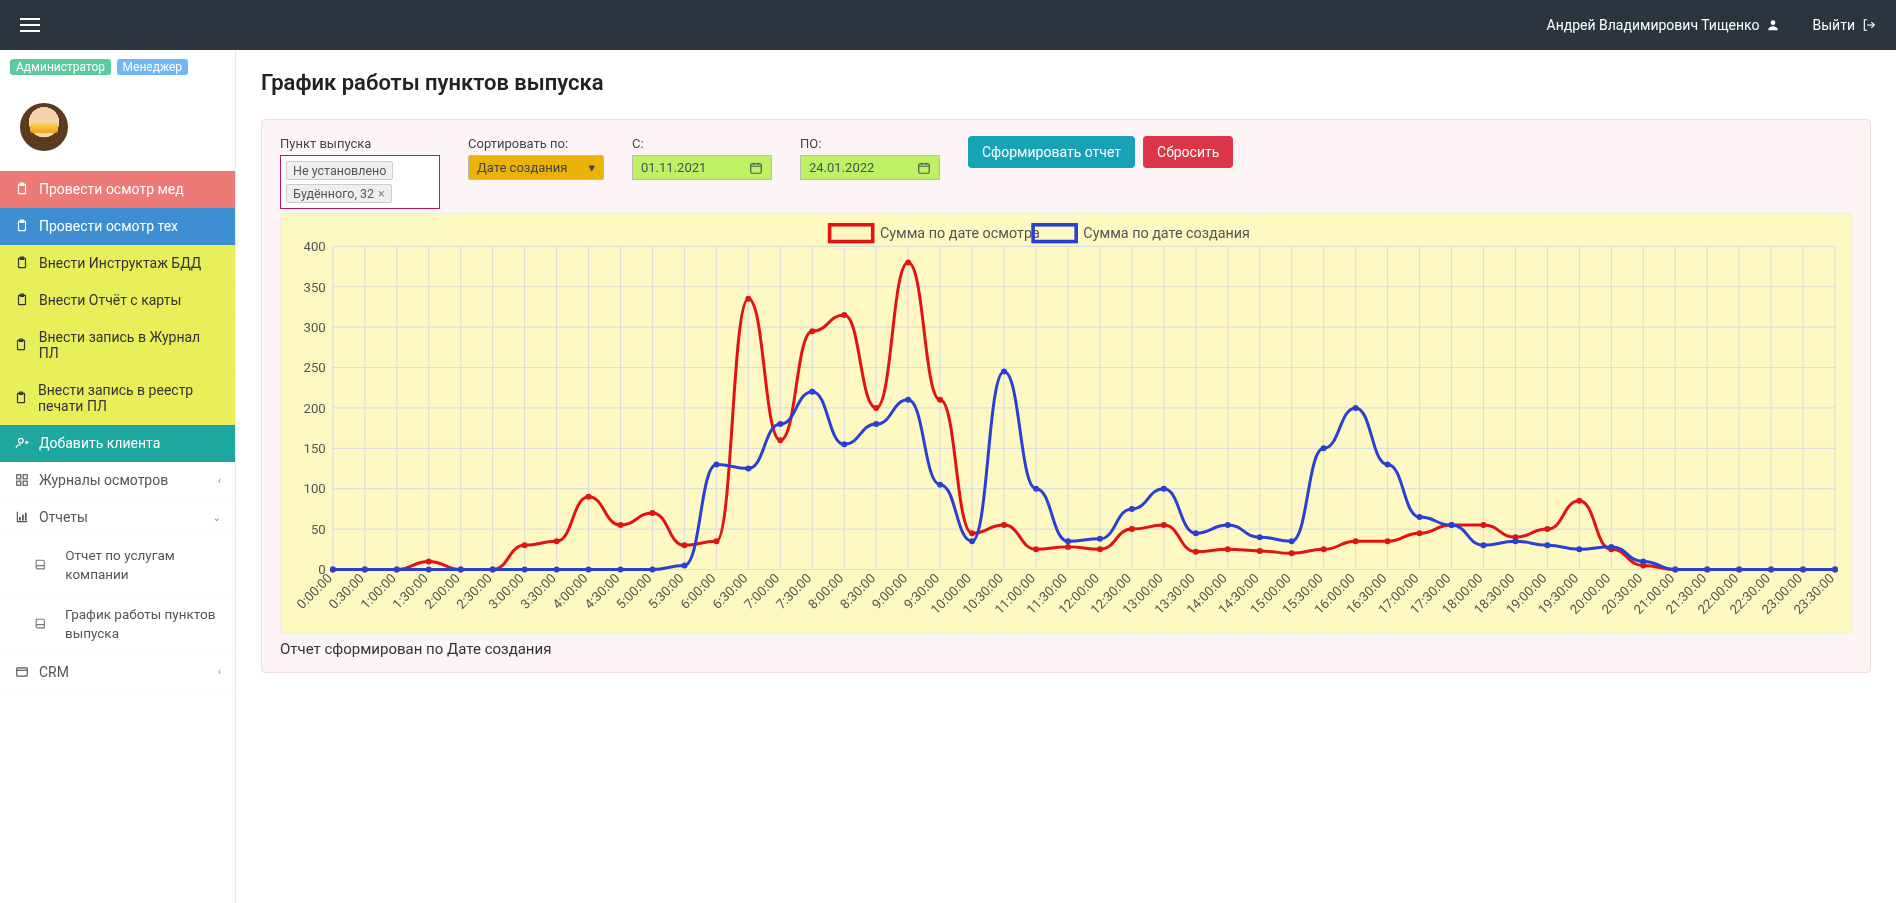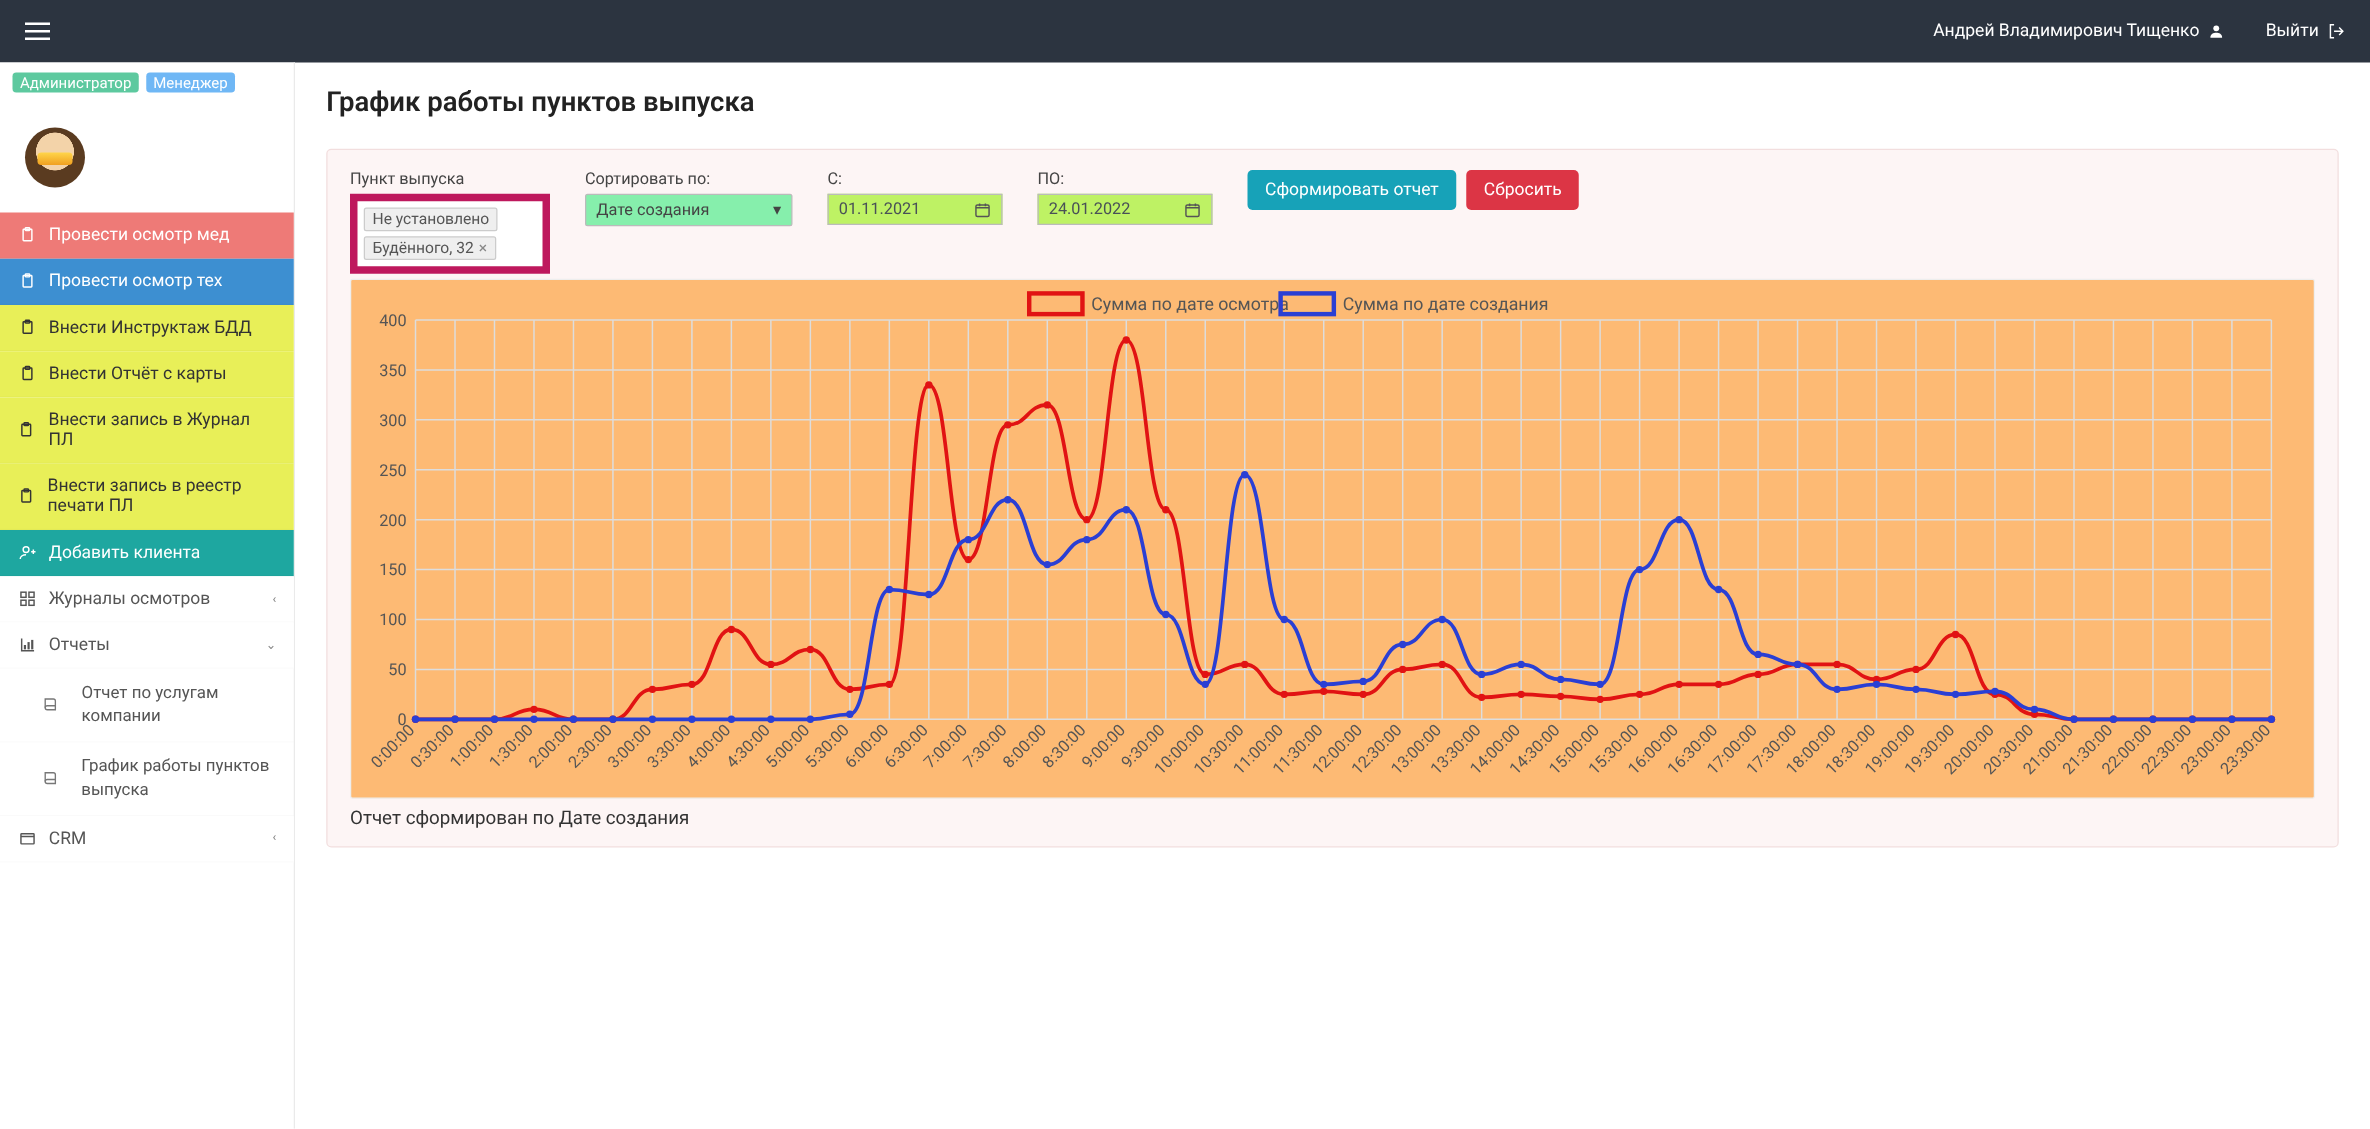--- a/index.html
+++ b/index.html
@@ -41,28 +41,28 @@
   .menu li .chev{margin-left:auto;font-size:10px;color:#888;}
   .submenu{list-style:none;margin:0;padding:0;}
   .submenu li{padding:10px 14px 10px 34px;color:#555;cursor:pointer;font-size:13.5px;line-height:1.4;}
   .icon{display:inline-flex;width:15px;height:15px;align-items:center;justify-content:center;}
   .content{flex:1;padding:20px 25px;}
   h1{font-size:22px;margin:0 0 24px;color:#222;font-weight:600;}
   .panel{background:#fdf5f5;border:1px solid #f2dede;border-radius:4px;padding:16px 18px 14px;}
   .filters{display:flex;gap:28px;align-items:flex-start;flex-wrap:wrap;}
   .fgroup{display:flex;flex-direction:column;gap:4px;}
   .flabel{font-size:13px;color:#444;}
-  .tokenbox{border:6px solid #be185d;background:#fff;padding:3px;width:160px;}
+  .tokenbox{border:1px solid #be185d;background:#fff;padding:3px;width:160px;}
   .token{display:inline-block;background:#efefef;border:1px solid #ccc;border-radius:2px;padding:1px 6px;margin:2px;font-size:12.5px;color:#555;}
   .token .x{margin-left:4px;color:#888;cursor:pointer;}
-  .select{border:1px solid #bbb;background:#86efac;padding:4px 8px;width:166px;display:flex;align-items:center;justify-content:space-between;cursor:pointer;font-size:13px;color:#444;border-radius:2px;}
+  .select{border:1px solid #bbb;background:#eab308;padding:4px 8px;width:136px;display:flex;align-items:center;justify-content:space-between;cursor:pointer;font-size:13px;color:#444;border-radius:2px;}
   .date{border:1px solid #bbb;background:#bef264;padding:4px 8px;width:140px;display:flex;align-items:center;justify-content:space-between;font-size:13px;}
   .btn{border:none;padding:8px 14px;border-radius:4px;font-size:14px;color:#fff;cursor:pointer;}
   .btn.teal{background:var(--teal);} .btn.danger{background:var(--danger);}
-  .chart-wrap{background:#fdba74;border:1px solid #eee;border-radius:2px;padding:6px 22px 6px 10px;margin-top:4px;}
+  .chart-wrap{background:#fef9c3;border:1px solid #eee;border-radius:2px;padding:6px 4px 6px 10px;margin-top:4px;}
   .footer-note{font-size:15px;color:#333;margin-top:6px;}
   svg{display:block;}
   .legend-box{stroke-width:3;fill:none;}
   .x-tick text{font-size:11px;fill:#555;}
   .grid line{stroke:#ddd;stroke-width:1;}
   .series{fill:none;stroke-width:2.5;}
   .series.red{stroke:#e11313;}
   .series.blue{stroke:#2a3fd4;}
   .pt{r:2.5;}
   .pt.red{fill:#e11313;} .pt.blue{fill:#2a3fd4;}

